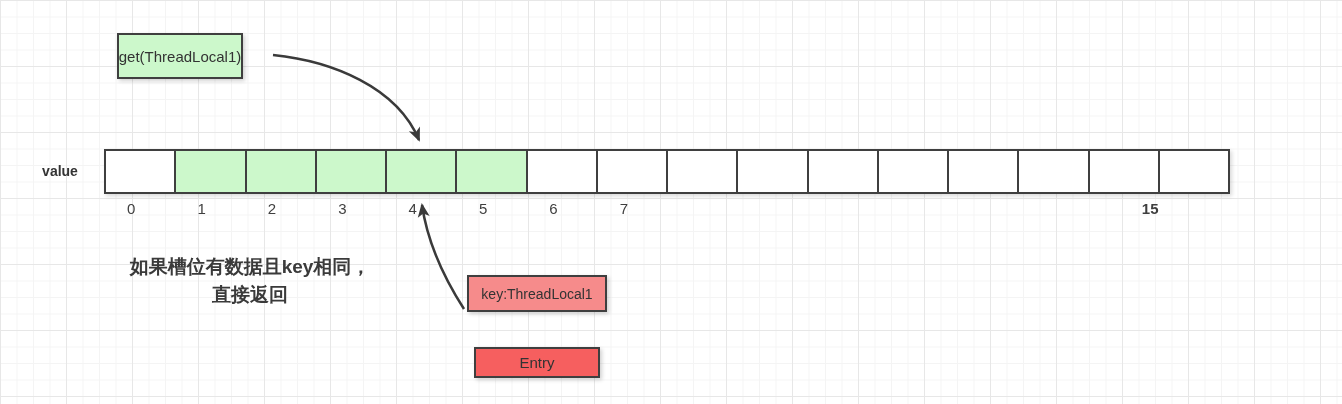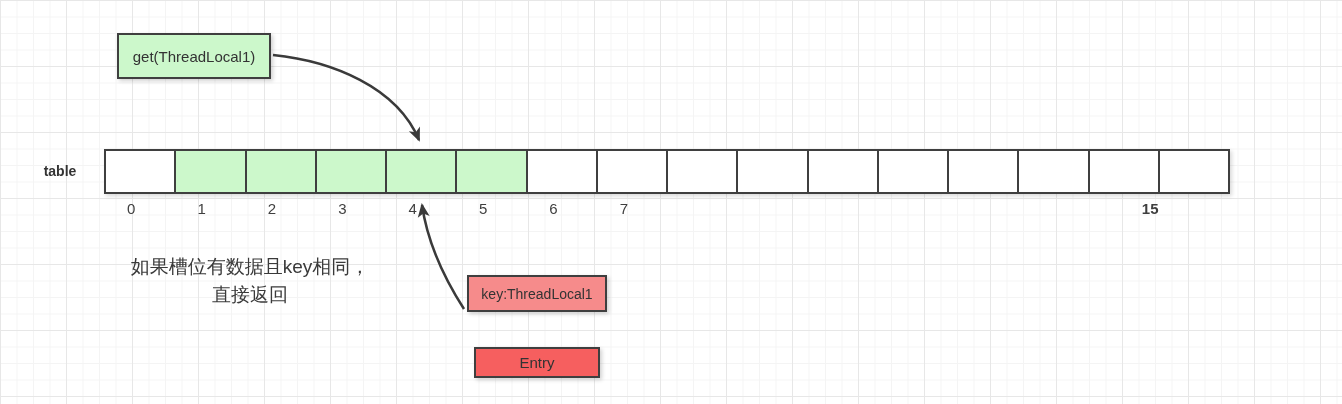--- a/index.html
+++ b/index.html
@@ -16,41 +16,41 @@
       linear-gradient(to right,#f4f4f4 1px,transparent 1px),
       linear-gradient(to bottom,#f4f4f4 1px,transparent 1px);
     background-size:66px 66px,66px 66px,16.5px 16.5px,16.5px 16.5px;
   }
   #arrow-layer{position:absolute;left:0;top:0;width:1342px;height:404px;pointer-events:none;z-index:5;}
   .shape{
     position:absolute;box-sizing:border-box;border:2px solid #3f3f3f;
     display:flex;align-items:center;justify-content:center;
     color:#333333;box-shadow:2px 2px 4px rgba(0,0,0,0.18);
   }
-  #get-box{left:117px;top:33px;width:154px;height:46px;background:#ccf8cb;font-size:15px;z-index:3;}
+  #get-box{left:117px;top:33px;width:126px;height:46px;background:#ccf8cb;font-size:15px;z-index:3;}
   #table-label{
     position:absolute;left:30px;top:163px;width:60px;text-align:center;
     font-size:14px;font-weight:bold;color:#333333;
   }
   #table{
     position:absolute;left:104px;top:149px;width:1126px;height:45px;
     box-sizing:border-box;border:2px solid #3f3f3f;display:flex;
     background:#ffffff;box-shadow:2px 2px 4px rgba(0,0,0,0.15);z-index:2;
   }
   .slot{flex:1 1 0;border-right:2px solid #3f3f3f;background:#ffffff;}
   .slot:last-child{border-right:none;}
   .slot.hl{background:#ccf8cb;}
   #slot-labels{position:absolute;left:104px;top:200px;width:1126px;height:20px;z-index:1;}
   .slot-label{
     position:absolute;top:0;width:70.375px;text-align:center;
     font-size:15px;color:#3f3f3f;transform:translateX(-8px);
   }
   #annotation{
     position:absolute;left:90px;top:253px;width:320px;text-align:center;
-    font-size:19px;line-height:28px;font-weight:normal;color:#3a3a3a;z-index:2;
+    font-size:19px;line-height:28px;font-weight:bold;color:#3a3a3a;z-index:2;
   }
   #entry-key{left:467px;top:275px;width:140px;height:37px;background:#f68b8b;font-size:14px;z-index:4;}
   #entry-value{left:467px;top:310px;width:140px;height:39px;background:#f68b8b;font-size:14px;z-index:4;}
   #entry-title{left:474px;top:347px;width:126px;height:31px;background:#f65f5f;font-size:15px;z-index:3;align-items:center;}
 </style>
 </head>
 <body>
 
 <div id="canvas">
 
@@ -61,21 +61,21 @@
       </marker>
     </defs>
     <path d="M 273 55 C 332 61, 397 87, 419 140" fill="none" stroke="#3a3a3a" stroke-width="2.5" marker-end="url(#arrowhead)"></path>
     <path d="M 464 309 C 446 281, 428 246, 422 205" fill="none" stroke="#3a3a3a" stroke-width="2.5" marker-end="url(#arrowhead)"></path>
   </svg>
 
   <div id="get-box" class="shape">
     <span>get(ThreadLocal1)</span>
   </div>
 
-  <div id="table-label">table</div>
+  <div id="table-label">value</div>
 
   <div id="table">
       <div class="slot"></div>
       <div class="slot hl"></div>
       <div class="slot hl"></div>
       <div class="slot hl"></div>
       <div class="slot hl"></div>
       <div class="slot hl"></div>
       <div class="slot"></div>
       <div class="slot"></div>

